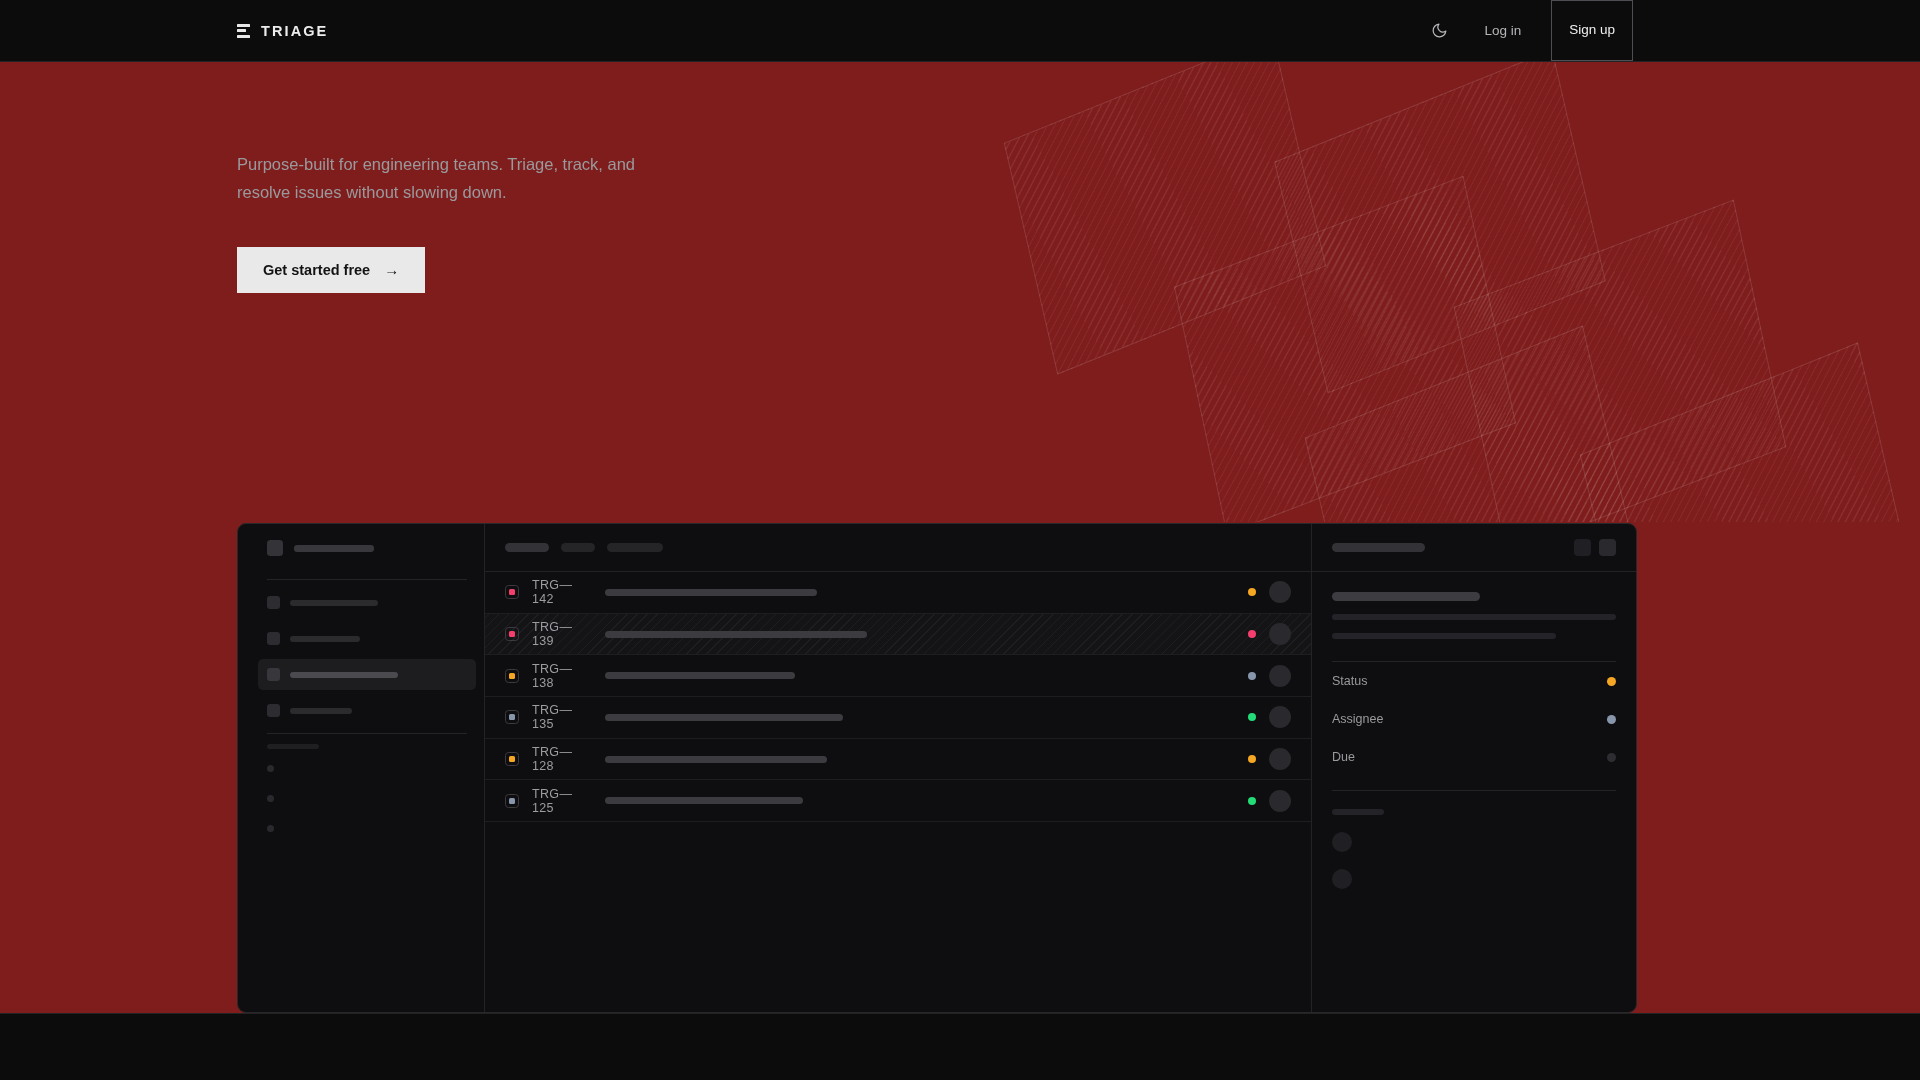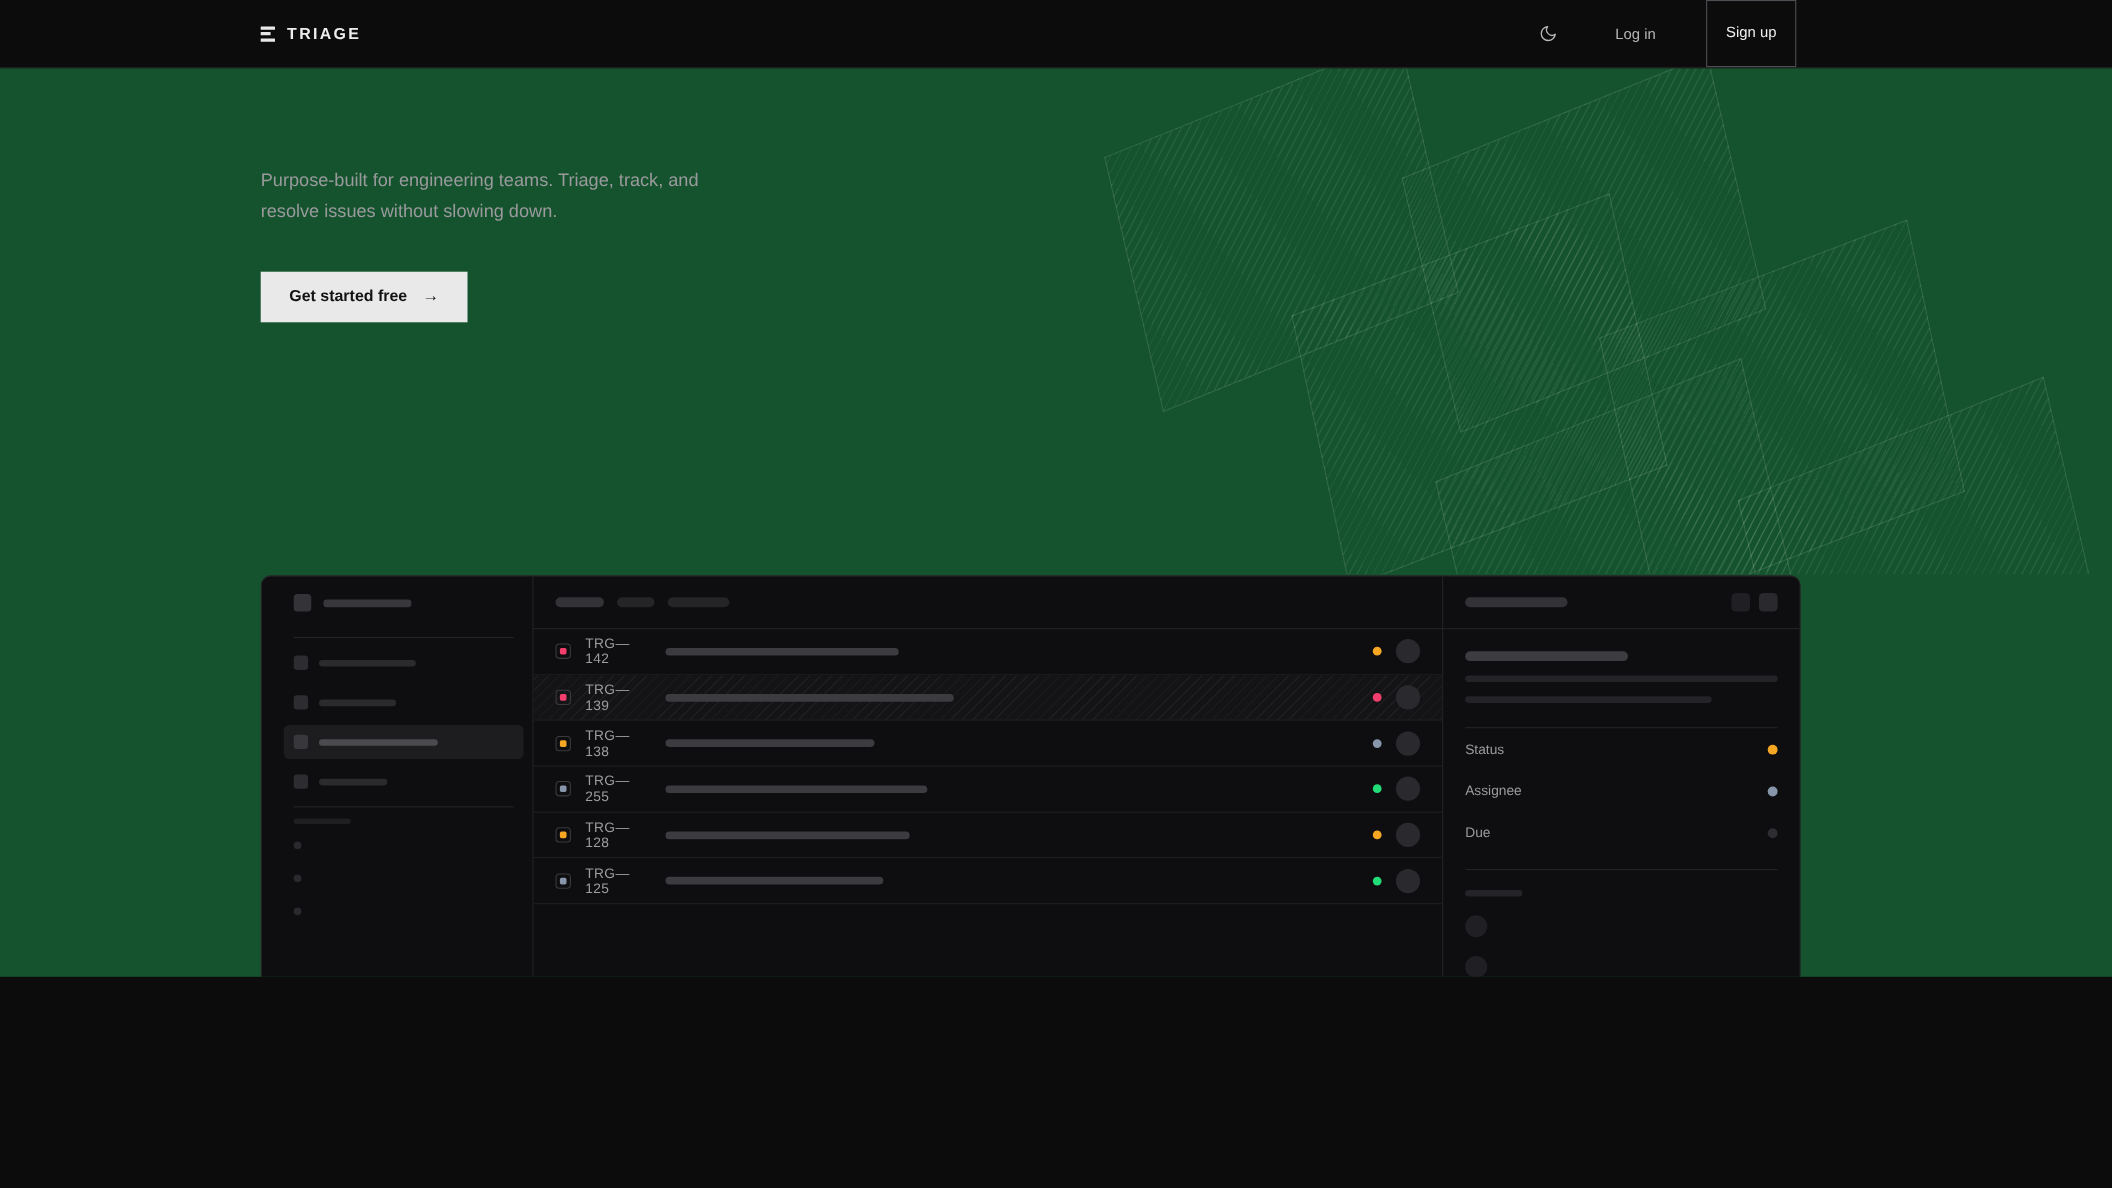--- a/index.html
+++ b/index.html
@@ -9,22 +9,22 @@
     height: 1080px;
     background: #0c0c0d;
     overflow: hidden;
     font-family: "Liberation Sans", sans-serif;
     -webkit-font-smoothing: antialiased;
   }
 
   .page {
     position: relative;
     width: 1920px;
-    height: 888px;
-    background: #14532d;
+    height: 1080px;
+    background: #7f1d1d;
     overflow: hidden;
   }
 
   
   .nav {
     position: absolute;
     top: 0; left: 0;
     width: 1920px;
     height: 62px;
     border-bottom: 1px solid #232325;
@@ -65,21 +65,21 @@
     font-size: 14.5px;
     font-weight: bold;
     letter-spacing: 2.1px;
   }
 
   .nav-right {
     position: absolute;
     right: 287px;
     display: flex;
     align-items: center;
-    gap: 16px;
+    gap: 0px;
   }
   .moon-btn {
     width: 34px; height: 34px;
     display: flex; align-items: center; justify-content: center;
     margin-right: 18px;
   }
   .moon-btn svg { display: block; }
   .login-link {
     color: #b6b6b8;
     font-size: 13.5px;
@@ -491,21 +491,21 @@
             <span class="row-bar" style="width:190px"></span>
             <span class="row-right">
               <span class="row-dot" style="background:#8896ac"></span>
               <span class="row-avatar"></span>
             </span>
           </div>
           <div class="row">
             <span class="badge">
               <i style="background:#8896ac"></i>
             </span>
-            <span class="row-id">TRG—255</span>
+            <span class="row-id">TRG—135</span>
             <span class="row-bar" style="width:238px"></span>
             <span class="row-right">
               <span class="row-dot" style="background:#22dd77"></span>
               <span class="row-avatar"></span>
             </span>
           </div>
           <div class="row">
             <span class="badge">
               <i style="background:#f5a623"></i>
             </span>

